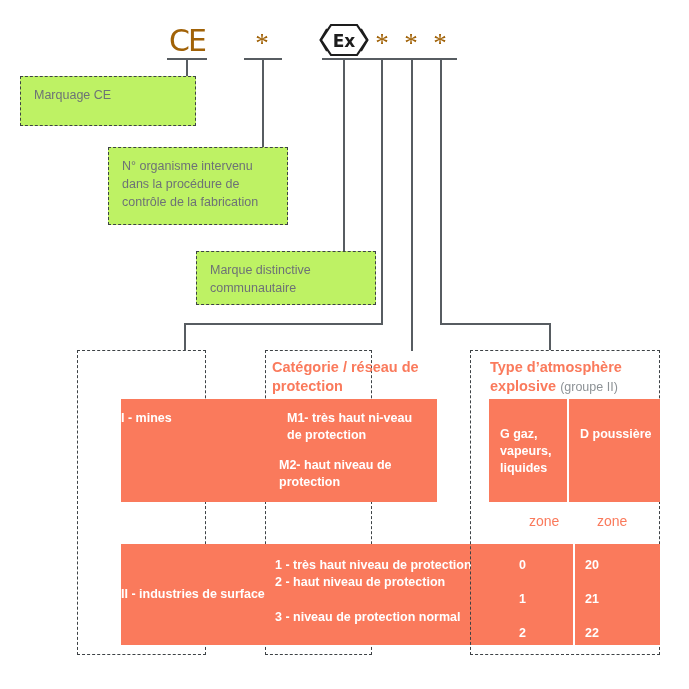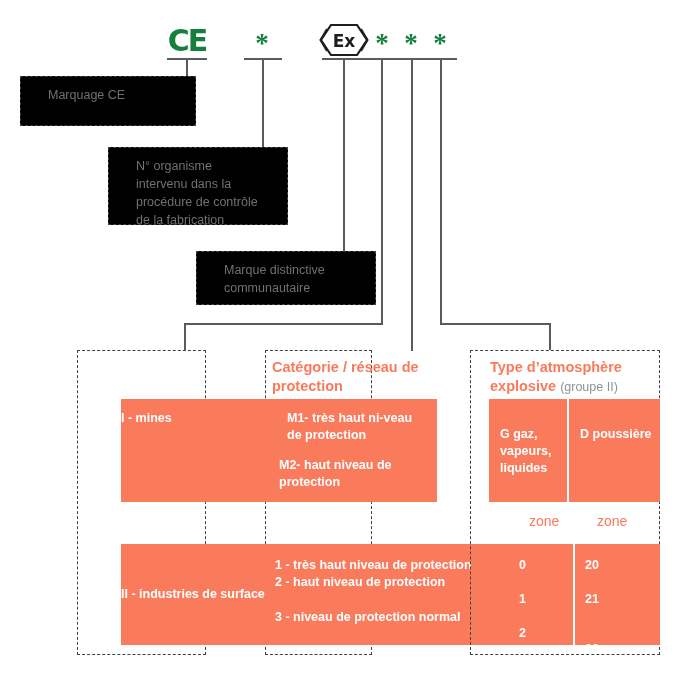--- a/index.html
+++ b/index.html
@@ -3,30 +3,30 @@
 <meta charset="utf-8">
 <style>
   html,body{margin:0;padding:0;background:#ffffff;}
   body{width:689px;height:689px;font-family:"Liberation Sans",sans-serif;overflow:hidden;}
   #stage{position:relative;width:689px;height:689px;}
 
   .line{position:absolute;background:#575c61;}
   .vline{width:2px;}
   .hline{height:2px;}
 
-  .symbol{position:absolute;color:#15803d;font-weight:bold;text-align:center;}
+  .symbol{position:absolute;color:#a16207;font-weight:normal;text-align:center;}
 
   .ce{font-family:"DejaVu Sans",sans-serif;font-size:30px;line-height:1;letter-spacing:-2px;}
   .ast{font-family:"Liberation Serif",serif;font-size:27px;line-height:1;}
 
   .exwrap{position:absolute;width:52px;height:40px;}
   .exwrap svg{display:block;}
 
-  .beigebox{position:absolute;background:#000000;border:1.6px dashed #3d4245;box-sizing:border-box;
-            color:#6d7276;font-size:12.5px;line-height:1.45;padding:9px 27px;}
+  .beigebox{position:absolute;background:#bef264;border:1.6px dashed #3d4245;box-sizing:border-box;
+            color:#6d7276;font-size:12.5px;line-height:1.45;padding:9px 13px;}
 
   .dashcol{position:absolute;border:1.6px dashed #3d4245;box-sizing:border-box;background:transparent;}
 
   .coltitle{position:absolute;color:#fa7a5c;font-weight:bold;font-size:14.5px;line-height:1.3;}
   .coltitle .sub{font-weight:normal;color:#8d9296;font-size:12.5px;}
 
   .orange{position:absolute;background:#fa7a5c;color:#ffffff;font-weight:bold;font-size:12.5px;
           line-height:1.35;box-sizing:border-box;}
   .orange .pad{padding:11px 0;}
 
@@ -134,16 +134,16 @@
 
   <div class="orange" style="left:509px;top:544px;width:64px;height:101px;padding:13px 0 0 0;">
     <div style="margin-left:10px;">0</div>
     <div style="margin-left:10px;margin-top:17px;">1</div>
     <div style="margin-left:10px;margin-top:17px;">2</div>
   </div>
 
   <div class="orange" style="left:575px;top:544px;width:85px;height:101px;padding:13px 0 0 0;">
     <div style="margin-left:10px;">20</div>
     <div style="margin-left:10px;margin-top:17px;">21</div>
-    <div style="margin-left:10px;margin-top:33px;">22</div>
+    <div style="margin-left:10px;margin-top:17px;">22</div>
   </div>
 
 </div>
 
 </body></html>

